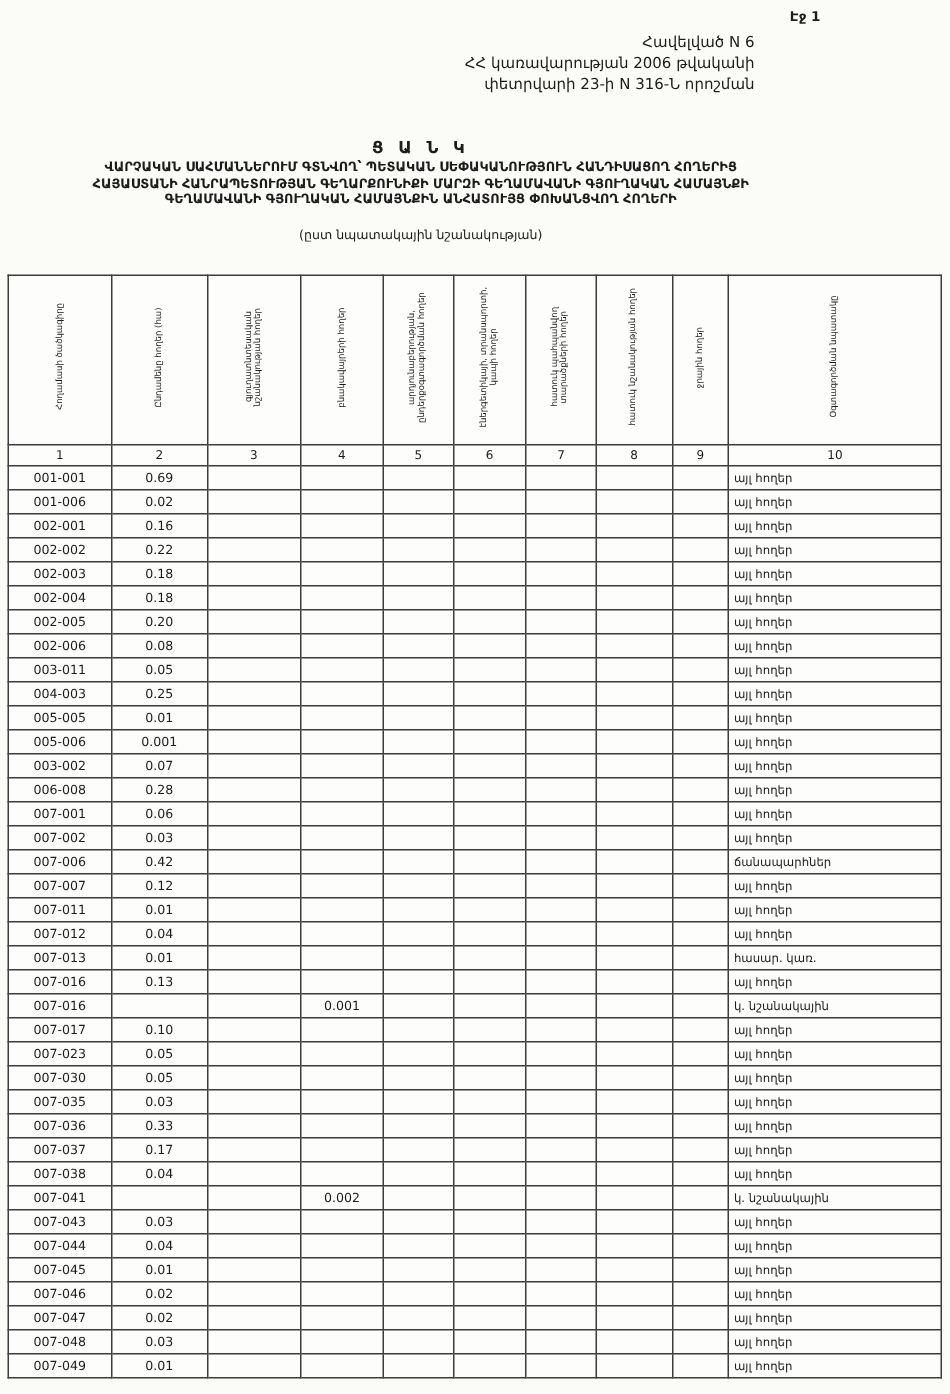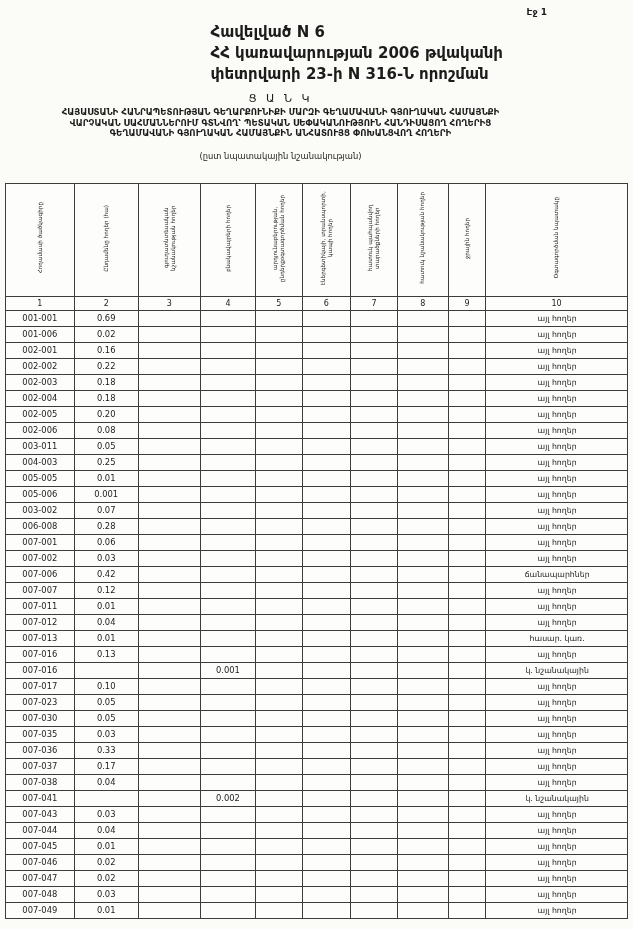--- a/index.html
+++ b/index.html
@@ -10,68 +10,68 @@
     color:#1c1c1c;
     overflow:hidden;
   }
   .page{position:relative;width:561px;height:929px;}
   .page-num{
     position:absolute;top:7px;right:14px;
     font-size:9px;font-weight:bold;
   }
   .ref-block{
     position:absolute;top:22px;right:58px;
-    text-align:left;font-size:15px;font-weight:bold;line-height:1.4;
+    text-align:right;font-size:10px;font-weight:normal;line-height:1.4;
   }
   .title-block{
     position:absolute;top:92px;left:0;right:0;text-align:center;
   }
-  .doc-title{font-size:11px;font-weight:normal;letter-spacing:3px;margin-bottom:2px;}
+  .doc-title{font-size:11px;font-weight:bold;letter-spacing:3px;margin-bottom:2px;}
   .tline{font-size:8.6px;font-weight:bold;line-height:1.25;}
   .note{font-size:8.4px;margin-top:12px;}
   table.land{
     position:absolute;top:183px;left:5px;
     border-collapse:collapse;table-layout:fixed;width:623px;
     background:#fdfdfc;
   }
   table.land th, table.land td{
     border:1px solid #3c3c3c;padding:0 2px;overflow:hidden;
   }
   .roman-row th{font-size:7.5px;height:12px;font-weight:normal;text-align:center;}
   .label-row th{height:112px;vertical-align:middle;text-align:center;font-weight:normal;}
   .rot{
     display:inline-block;
     writing-mode:vertical-rl;transform:rotate(180deg);
     font-size:5.7px;line-height:1.15;
     max-height:106px;white-space:normal;
   }
   .num-row th{font-size:8px;height:13px;font-weight:normal;text-align:center;}
   tbody td{font-size:8.4px;height:15px;text-align:center;line-height:1;}
-  tbody td.purpose{text-align:center;font-size:7.8px;padding-left:3px;}
+  tbody td.purpose{text-align:left;font-size:7.8px;padding-left:3px;}
   col.c1{width:62px}col.c2{width:58px}col.c3{width:56px}col.c4{width:50px}
   col.c5{width:42px}col.c6{width:44px}col.c7{width:42px}col.c8{width:46px}
   col.c9{width:34px}col.c10{width:128px}
 </style>
 </head>
 <body>
 
 <div class="page">
 
   <div class="page-num">Էջ 1</div>
 
   <div class="ref-block">
     <div>Հավելված N 6</div>
     <div>ՀՀ կառավարության 2006 թվականի</div>
     <div>փետրվարի 23-ի N 316-Ն որոշման</div>
   </div>
 
   <div class="title-block">
     <div class="doc-title">Ց Ա Ն Կ</div>
+    <div class="tline">ՎԱՐՉԱԿԱՆ ՍԱՀՄԱՆՆԵՐՈՒՄ ԳՏՆՎՈՂ՝ ՊԵՏԱԿԱՆ ՍԵՓԱԿԱՆՈՒԹՅՈՒՆ ՀԱՆԴԻՍԱՑՈՂ ՀՈՂԵՐԻՑ</div>
     <div class="tline">ՀԱՅԱՍՏԱՆԻ ՀԱՆՐԱՊԵՏՈՒԹՅԱՆ ԳԵՂԱՐՔՈՒՆԻՔԻ ՄԱՐԶԻ ԳԵՂԱՄԱՎԱՆԻ ԳՅՈՒՂԱԿԱՆ ՀԱՄԱՅՆՔԻ</div>
-    <div class="tline">ՎԱՐՉԱԿԱՆ ՍԱՀՄԱՆՆԵՐՈՒՄ ԳՏՆՎՈՂ՝ ՊԵՏԱԿԱՆ ՍԵՓԱԿԱՆՈՒԹՅՈՒՆ ՀԱՆԴԻՍԱՑՈՂ ՀՈՂԵՐԻՑ</div>
     <div class="tline">ԳԵՂԱՄԱՎԱՆԻ ԳՅՈՒՂԱԿԱՆ ՀԱՄԱՅՆՔԻՆ ԱՆՀԱՏՈՒՅՑ ՓՈԽԱՆՑՎՈՂ ՀՈՂԵՐԻ</div>
     <div class="note">(ըստ նպատակային նշանակության)</div>
   </div>
 
   <table class="land">
     <colgroup>
       <col class="c1">
         <col class="c2">
         <col class="c3">
         <col class="c4">

